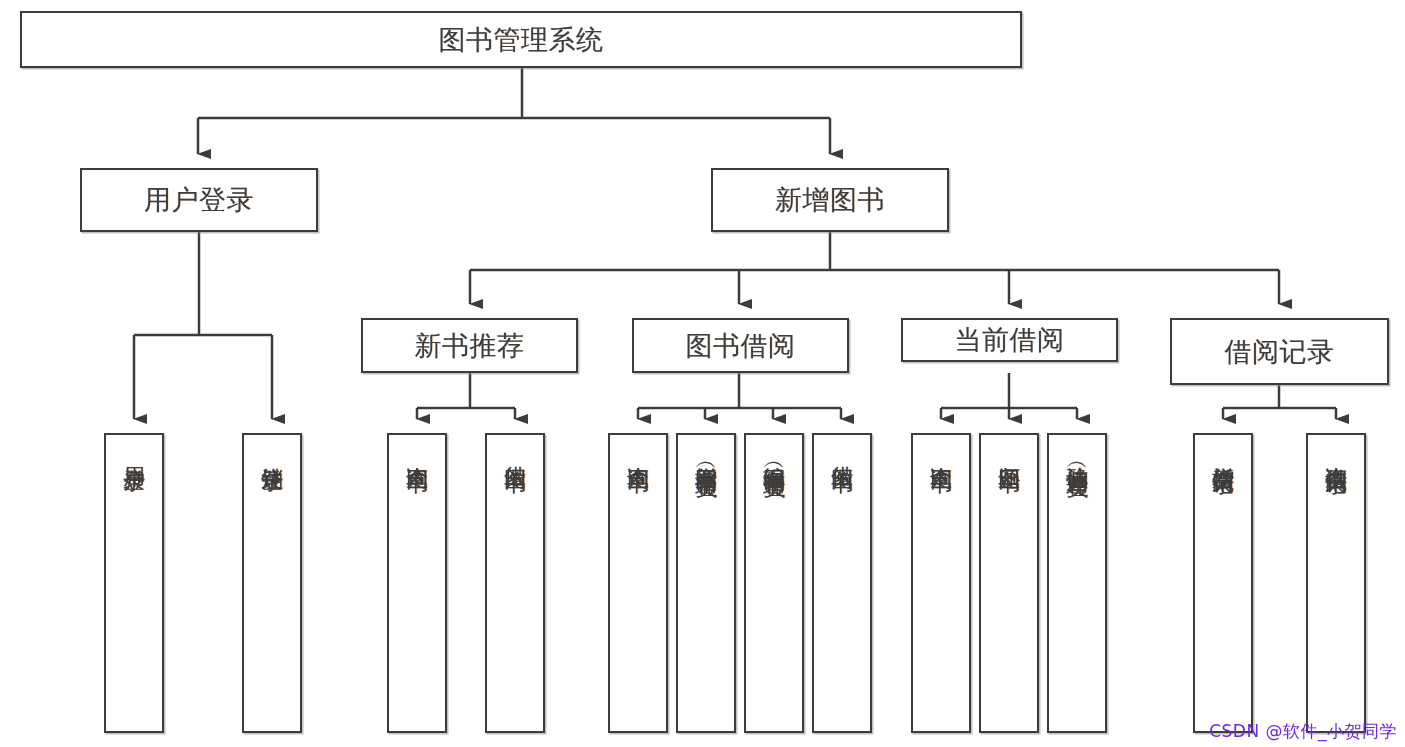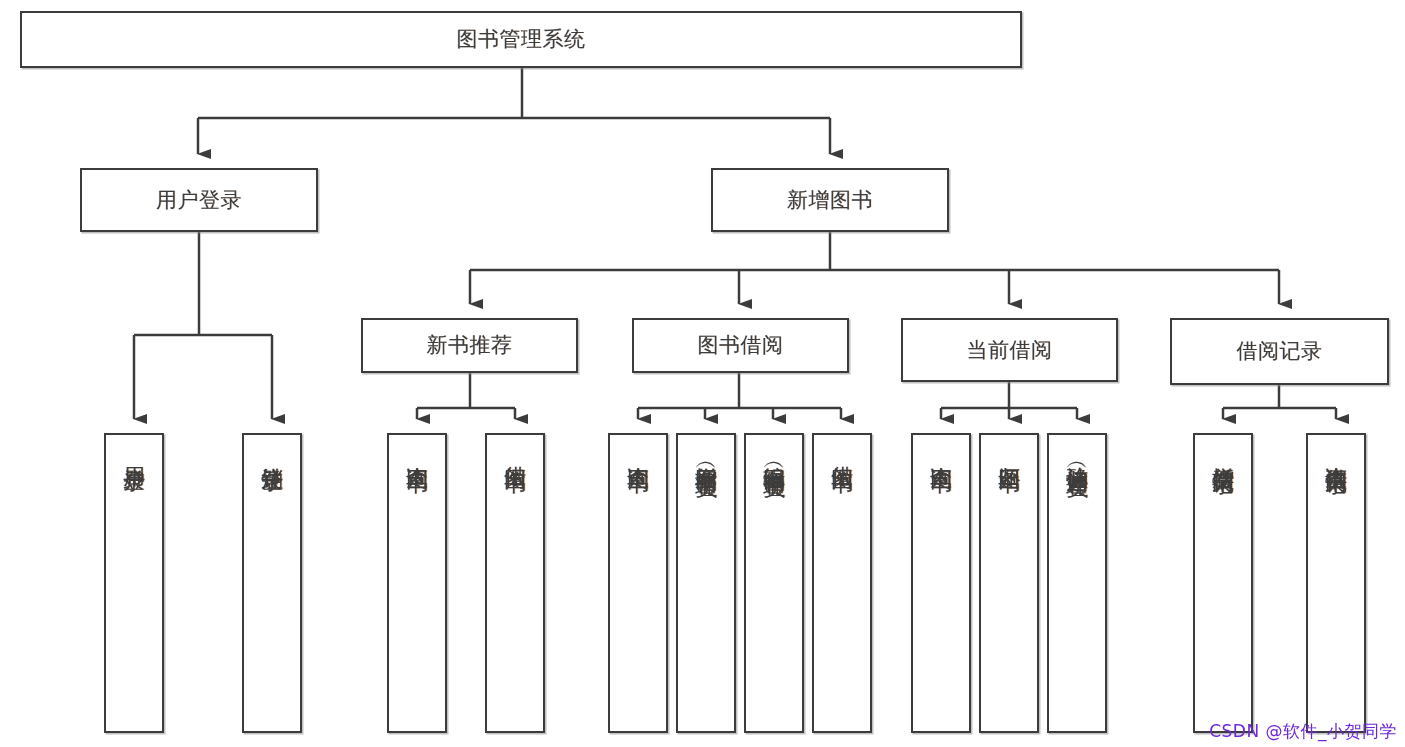--- a/index.html
+++ b/index.html
@@ -24,21 +24,21 @@
     position: absolute;
     box-sizing: border-box;
     background: #ffffff;
     border: 2.5px solid #3c3c3c;
     display: flex;
     align-items: center;
     justify-content: center;
     box-shadow: 1.5px 1.5px 0 rgba(140,140,140,0.55);
   }
   .node .label {
-    font-size: 21px;
+    font-size: 27px;
     line-height: 1.25;
     color: #3d3d3d;
     letter-spacing: 0.5px;
     text-align: center;
     white-space: nowrap;
     text-shadow: 0.6px 0 0 rgba(214,132,52,0.40), -0.6px 0 0 rgba(90,150,220,0.35);
   }
   .node.leaf .label {
     writing-mode: vertical-rl;
     text-orientation: upright;
@@ -140,21 +140,21 @@
   </div>
 
   <div class="node" style="left:632px; top:318px; width:217px; height:55px;">
     <span class="label">图书借阅</span>
   </div>
 
   <div class="node" style="left:361px; top:318px; width:217px; height:55px;">
     <span class="label">新书推荐</span>
   </div>
 
-  <div class="node" style="left:901px; top:318px; width:217px; height:64px;">
+  <div class="node" style="left:901px; top:318px; width:217px; height:44px;">
     <span class="label">当前借阅</span>
   </div>
 
   <div class="node" style="left:1170px; top:318px; width:219px; height:67px;">
     <span class="label">借阅记录</span>
   </div>
 
   <div class="node leaf" style="left:104px; top:433px; width:60px; height:300px;">
     <span class="label">用户登录</span>
   </div>

